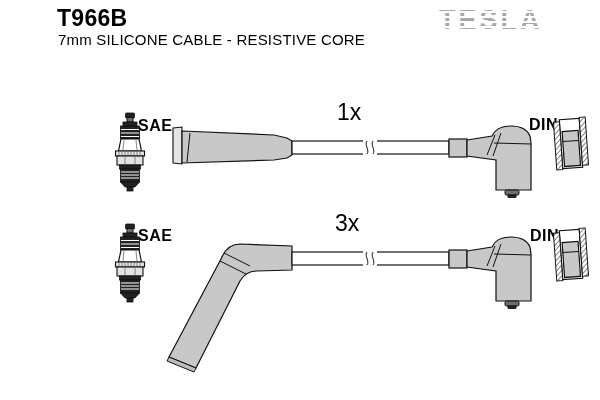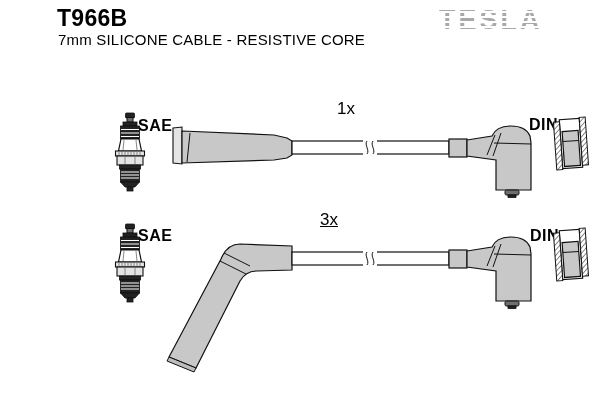--- a/index.html
+++ b/index.html
@@ -17,21 +17,21 @@
   .subtitle{position:absolute;left:14px;top:31px;font-size:15px;letter-spacing:0.2px;}
   .logo{
     position:absolute;left:395px;top:7px;height:26px;line-height:26px;
     font-weight:bold;font-size:27px;letter-spacing:3px;color:var(--logo-gray);
   }
   .logo .stripes{
     position:absolute;left:-3px;right:-3px;top:1px;bottom:0;
     background:repeating-linear-gradient(to bottom,transparent 0 3.2px,#fff 3.2px 5px);
   }
   .lbl{position:absolute;font-weight:bold;font-size:16px;letter-spacing:0.5px;}
-  .qty{position:absolute;font-size:17px;}
+  .qty{position:absolute;font-size:23px;}
   svg.canvas{position:absolute;left:0;top:0;}
   .g{fill:var(--boot-gray);stroke:var(--outline);stroke-width:1.2;}
   .g2{fill:#bdbdbd;stroke:var(--outline);stroke-width:1;}
   .w{fill:#ffffff;stroke:var(--outline);stroke-width:1.2;}
   .lt{fill:#e4e4e4;stroke:var(--outline);stroke-width:1.1;}
   .dk{fill:#222;stroke:var(--outline);stroke-width:0.8;}
   .md{fill:#6e6e6e;stroke:var(--outline);stroke-width:1;}
   .ln{stroke:var(--outline);fill:none;stroke-width:1;}
   .lng{stroke:#7a7a7a;fill:none;stroke-width:0.9;}
   .wl{stroke:#fff;fill:none;stroke-width:1.1;}
@@ -47,21 +47,21 @@
   <div class="logo">
     <span>TESLA</span>
     <div class="stripes"></div>
   </div>
 
   <div class="lbl" style="left:94px;top:117px;">SAE</div>
   <div class="qty" style="left:293px;top:99px;">1x</div>
   <div class="lbl" style="left:485px;top:116px;">DIN</div>
 
   <div class="lbl" style="left:94px;top:227px;">SAE</div>
-  <div class="qty" style="left:276px;top:210px;text-decoration:underline;">3x</div>
+  <div class="qty" style="left:291px;top:210px;">3x</div>
   <div class="lbl" style="left:486px;top:227px;">DIN</div>
 
   <svg class="canvas" width="600" height="400" viewBox="0 0 600 400">
     <defs>
       <pattern id="hatch" width="3.6" height="3.6" patternUnits="userSpaceOnUse" patternTransform="rotate(45)">
         <rect width="3.6" height="3.6" fill="#fff"></rect>
         <line x1="0" y1="0" x2="0" y2="3.6" stroke="#4a4a4a" stroke-width="1.3"></line>
       </pattern>
 
       <g id="plug">

